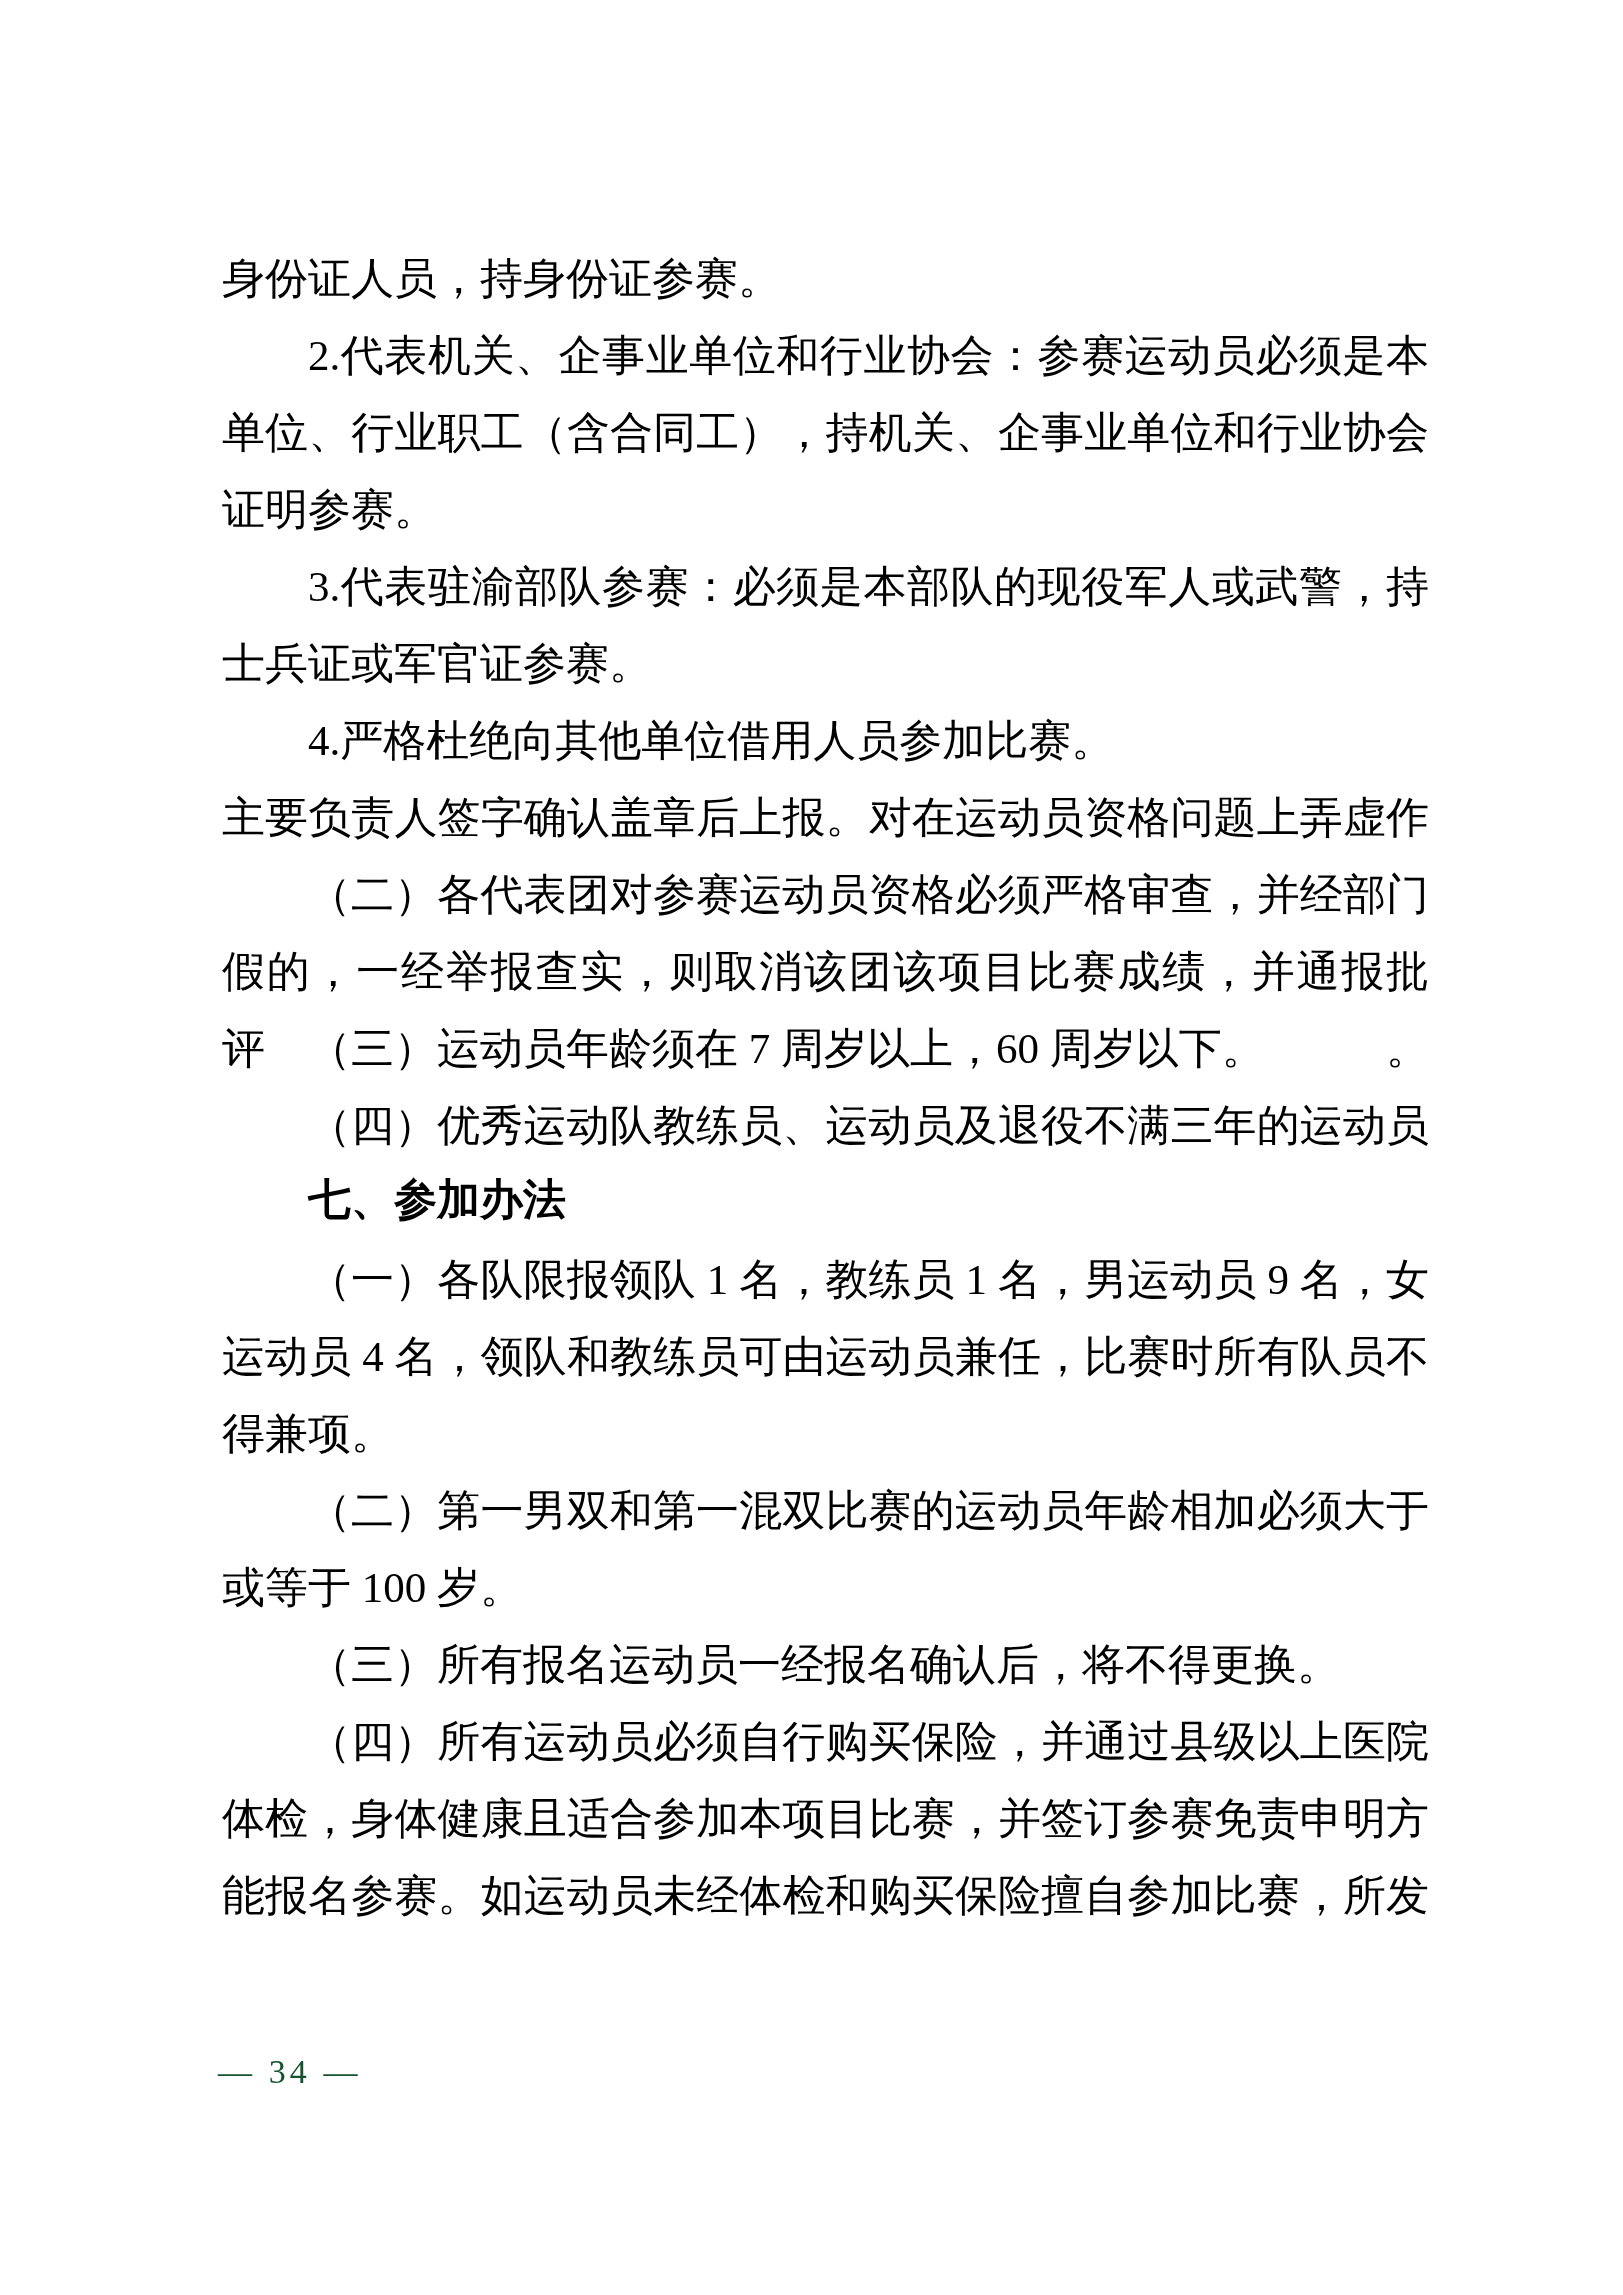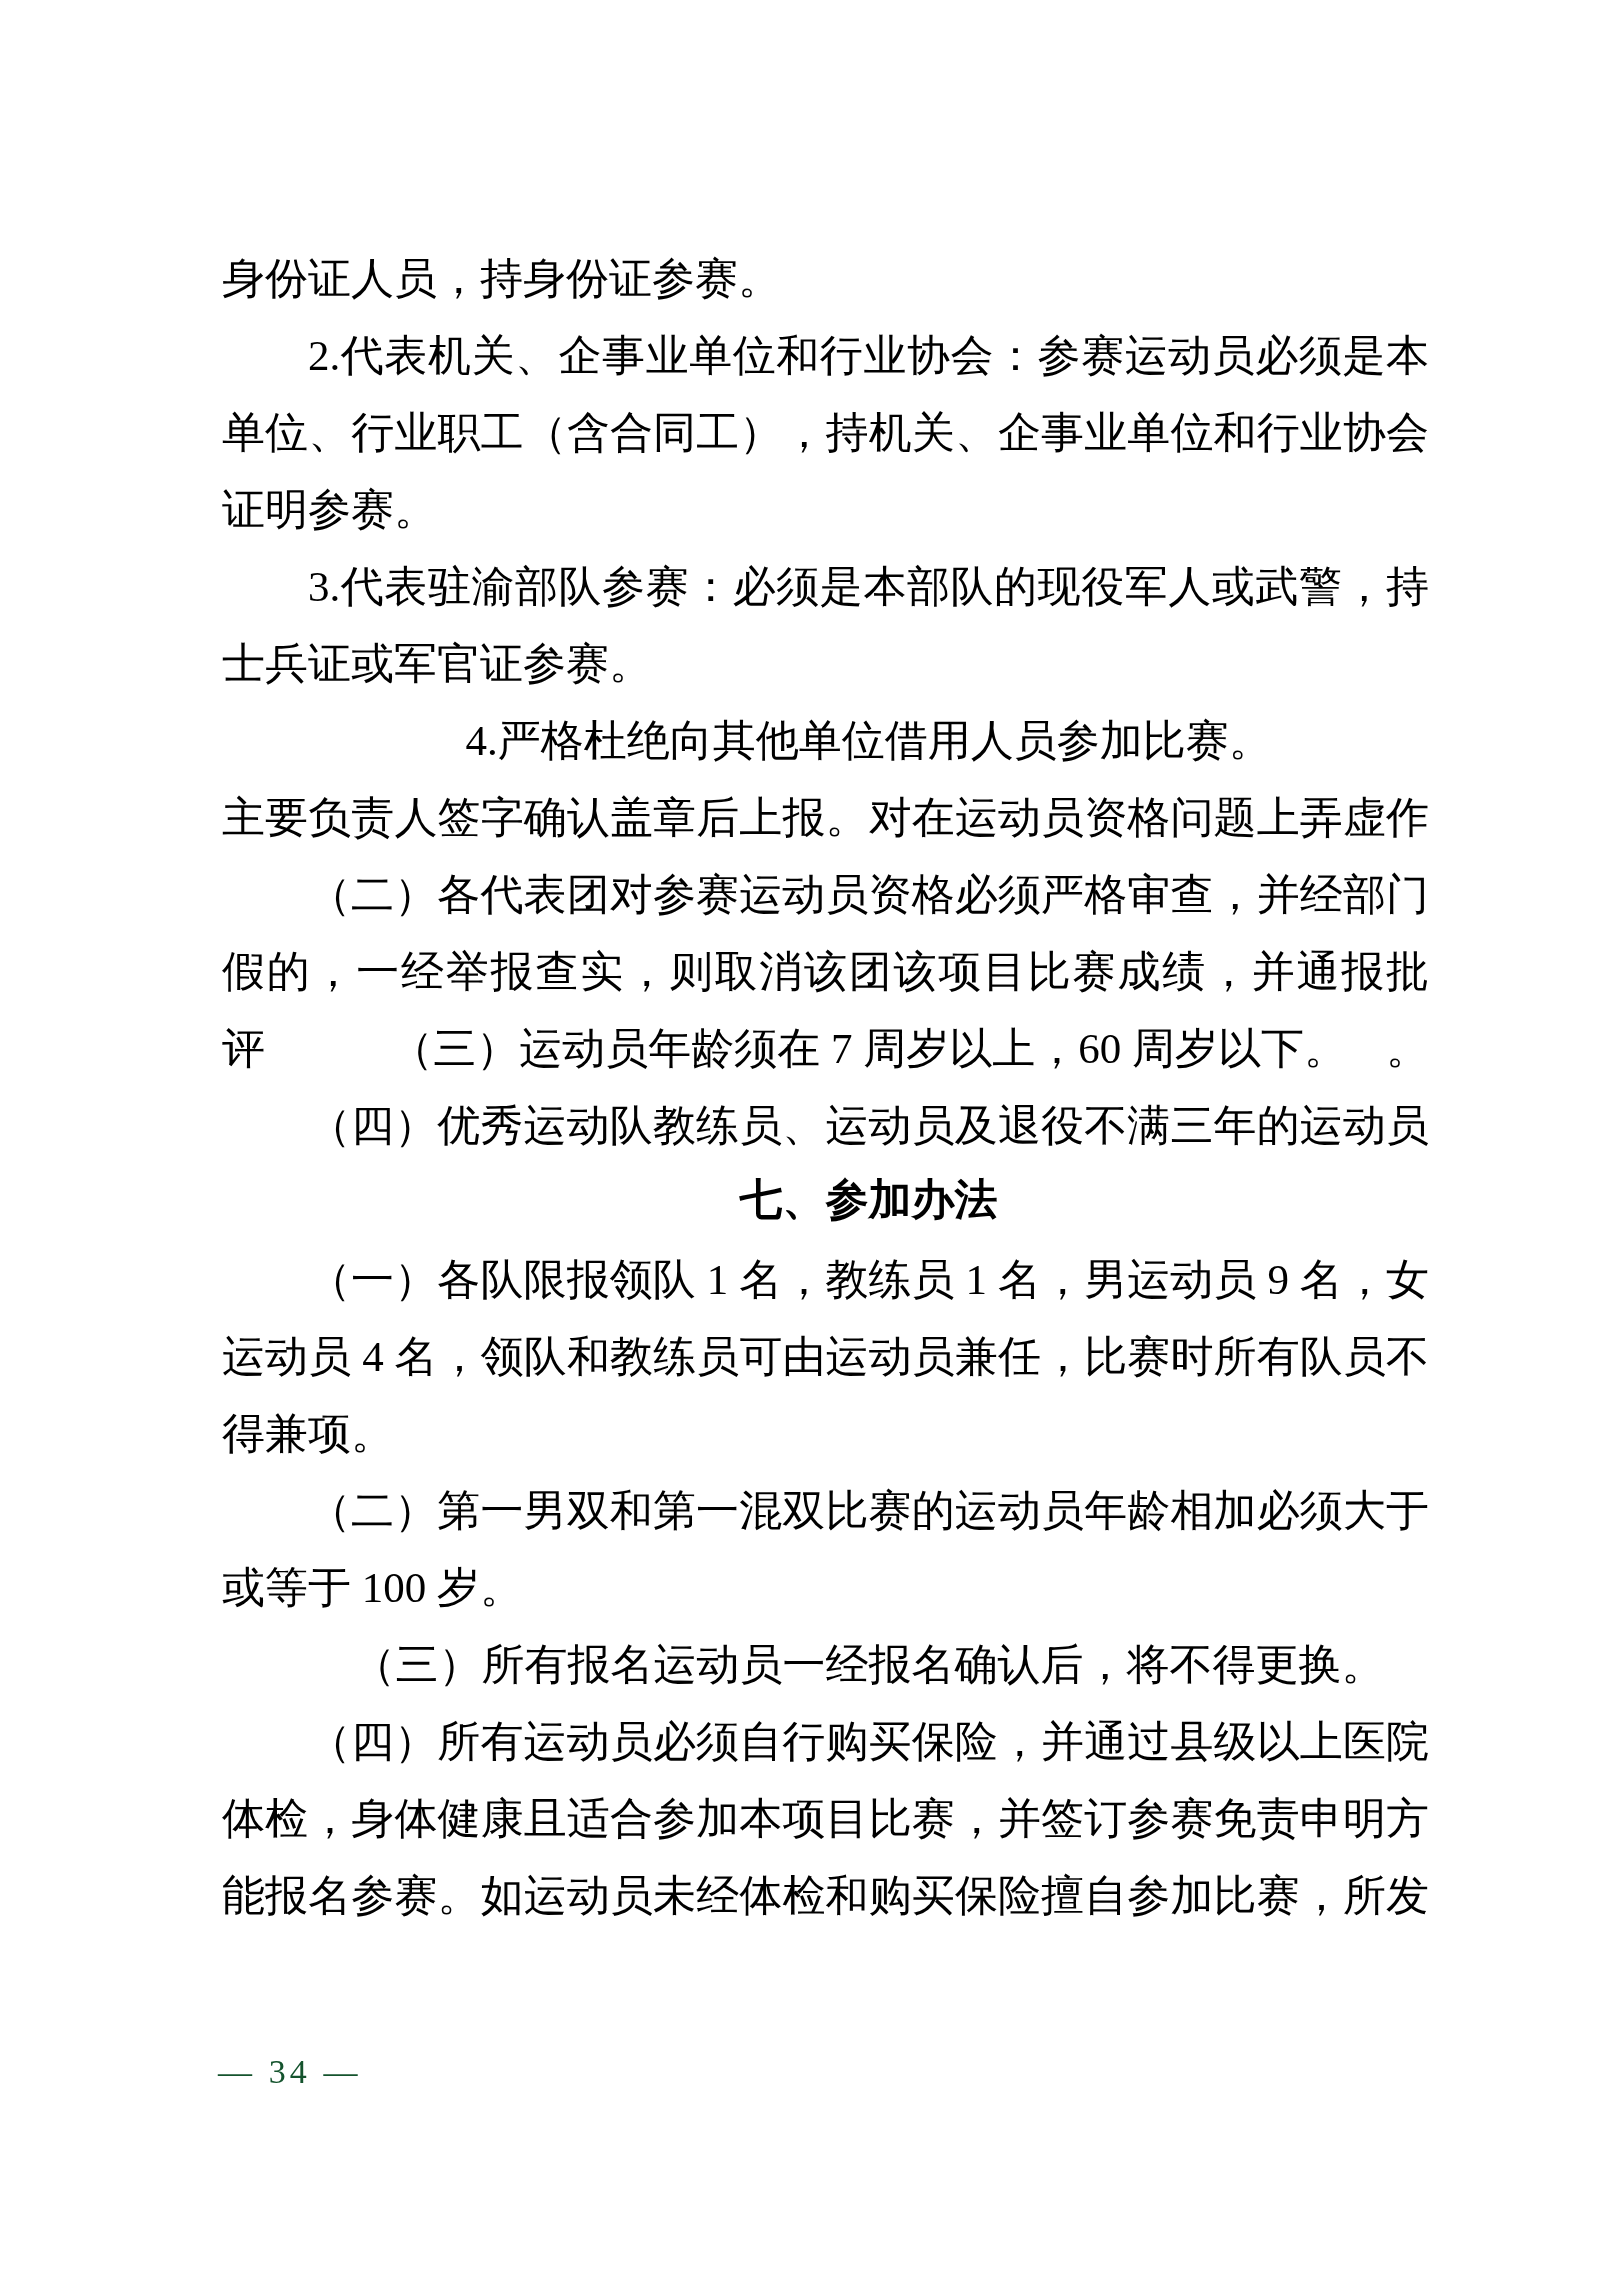--- a/index.html
+++ b/index.html
@@ -31,21 +31,20 @@
   }
   
   .line.j {
     white-space: normal;
     text-align: justify;
     text-align-last: justify;
   }
   
   .line.i {
     text-indent: 86px;
-    text-align: center;
   }
   
   .line.h {
     font-family: Liberation Mono, monospace;
     font-weight: 700;
   }
   .page-number {
     position: absolute;
     left: 218px;
     top: 2053px;

